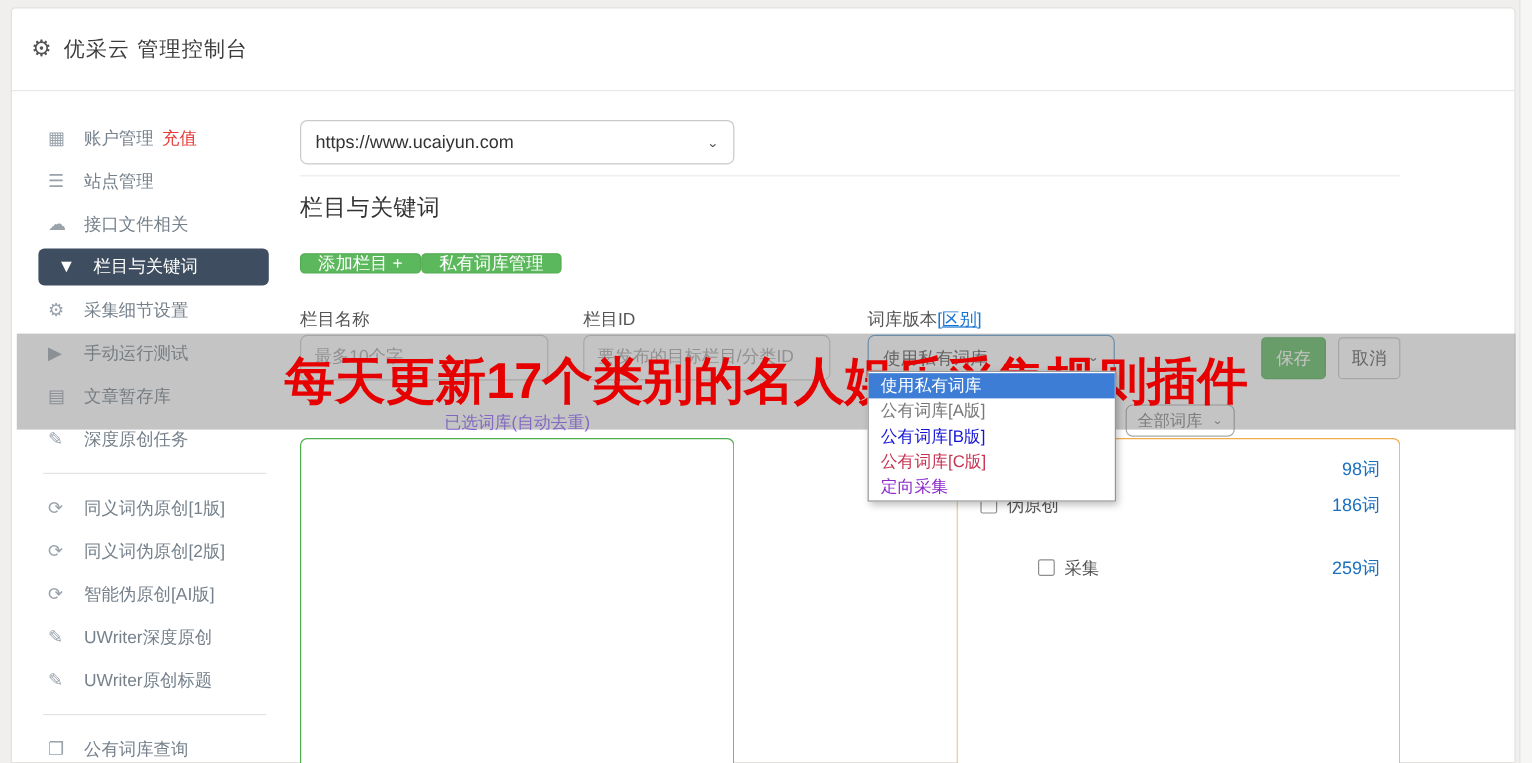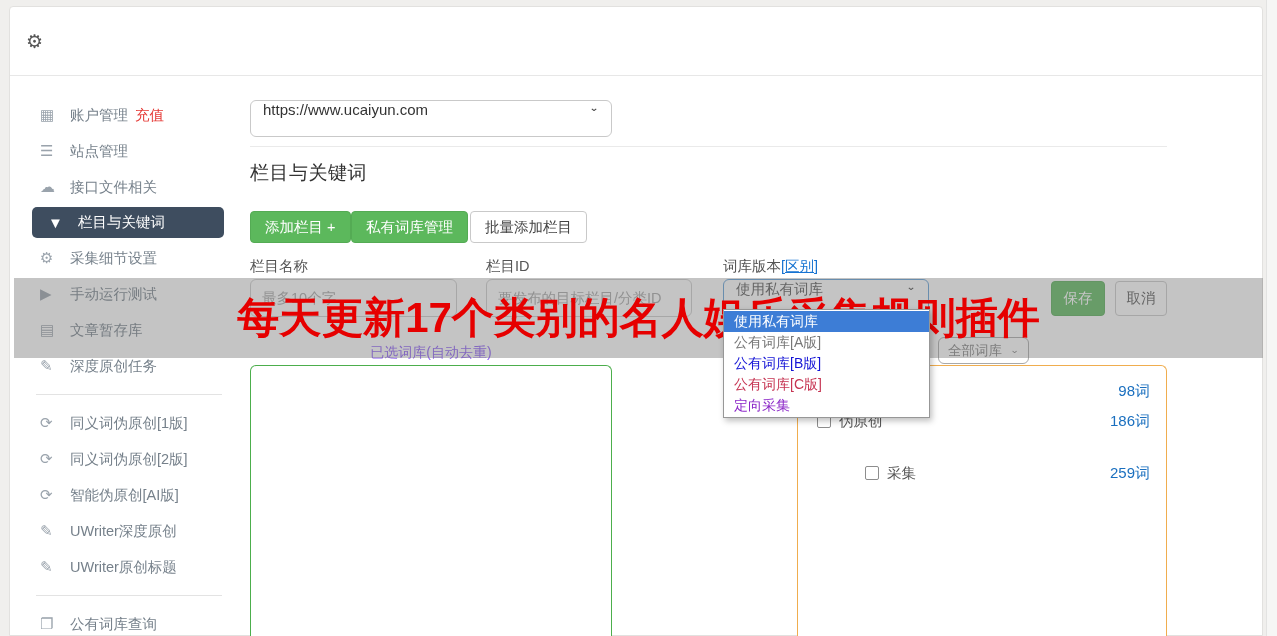--- a/index.html
+++ b/index.html
@@ -24,26 +24,26 @@
   .s-item .ic { width:30px; font-size:15px; color:#9aa3ac; flex:0 0 30px; }
   .s-item .badge { color:#e53935; margin-left:7px; }
   .s-item.active { background:#3e4d5f; color:#fff; border-radius:5px;
                    margin:2px 14px 2px 22px; padding-left:16px; height:31px; }
   .s-item.active .ic { color:#fff; }
   .s-div { border:none; border-top:1px solid #e3e3e3; margin:10px 16px 10px 26px; }
 
   
   .abs { position:absolute; }
   .sel { border:1px solid #c9c9c9; border-radius:6px; background:#fff; color:#333;
-         display:flex; align-items:flex-start; padding:0 12px; font-size:15px; cursor:pointer; }
+         display:flex; align-items:center; padding:0 12px; font-size:15px; cursor:pointer; }
   .sel .chev { margin-left:auto; color:#444; font-size:12px; transform:scaleY(.8); }
   .divline { height:1px; background:#eaeaea; }
   .h1 { font-size:19px; color:#333; font-weight:500; letter-spacing:.5px; }
   .btn { display:inline-flex; align-items:center; justify-content:center; border-radius:4px;
-         font-size:14.5px; height:32px; padding:0 14px; cursor:pointer; border:1px solid transparent; }
+         font-size:14.5px; height:17px; padding:0 14px; cursor:pointer; border:1px solid transparent; }
   .btn.green { background:#5cb85c; border-color:#54ab54; color:#fff; }
   .btn.white { background:#fff; border-color:#c9c9c9; color:#444; }
   .flabel { font-size:14.5px; color:#555; }
   .flabel a { color:#1673d2; text-decoration:underline; cursor:pointer; }
   .inp { border:1px solid #ccc; border-radius:6px; background:#fff; height:38px; width:100%;
          padding:0 11px; font-size:14.5px; color:#333; font-family:inherit; }
   .inp::placeholder { color:#a6a6a6; opacity:1; }
   .sel.focus { border:1px solid #5e9ed6; color:#555; }
   .legend { font-size:14px; color:#8b5cf6; text-align:center; }
   .panel { border-radius:6px; background:#fff; }
@@ -76,20 +76,21 @@
                  background:#f6f6f5; border-left:1px solid #e3e3e2; }
 </style>
 </head>
 <body>
 
 <div id="app">
   <div class="card">
 
     <div class="hdr">
       <span class="gear">⚙</span>
+      <span class="ttl">优采云 管理控制台</span>
     </div>
 
     <div class="sidebar" id="sidebar">
         <div class="s-item">
           <span class="ic">▦</span>
           <span>账户管理</span>
           <span class="badge">充值</span>
         </div>
         <div class="s-item">
           <span class="ic">☰</span>
@@ -152,21 +153,20 @@
     <span>https://www.ucaiyun.com</span>
     <span class="chev">⌄</span>
   </div>
 
   <div class="abs divline" style="left:250px;top:146px;width:917px;"></div>
 
   <div class="abs h1" style="left:250px;top:160px;">栏目与关键词</div>
 
   <div class="abs btn green" style="left:250px;top:211px;">添加栏目 +</div>
   <div class="abs btn green" style="left:351px;top:211px;">私有词库管理</div>
-  <div class="abs btn white" style="left:470px;top:211px;">批量添加栏目</div>
 
   <div class="abs flabel" style="left:250px;top:257px;">栏目名称</div>
   <div class="abs flabel" style="left:486px;top:257px;">栏目ID</div>
   <div class="abs flabel" style="left:723px;top:257px;">
     <span>词库版本</span><a>[区别]</a>
   </div>
 
   <div class="abs" style="left:250px;top:279px;width:207px;height:38px;">
     <input class="inp" placeholder="最多10个字" style="">
   </div>

